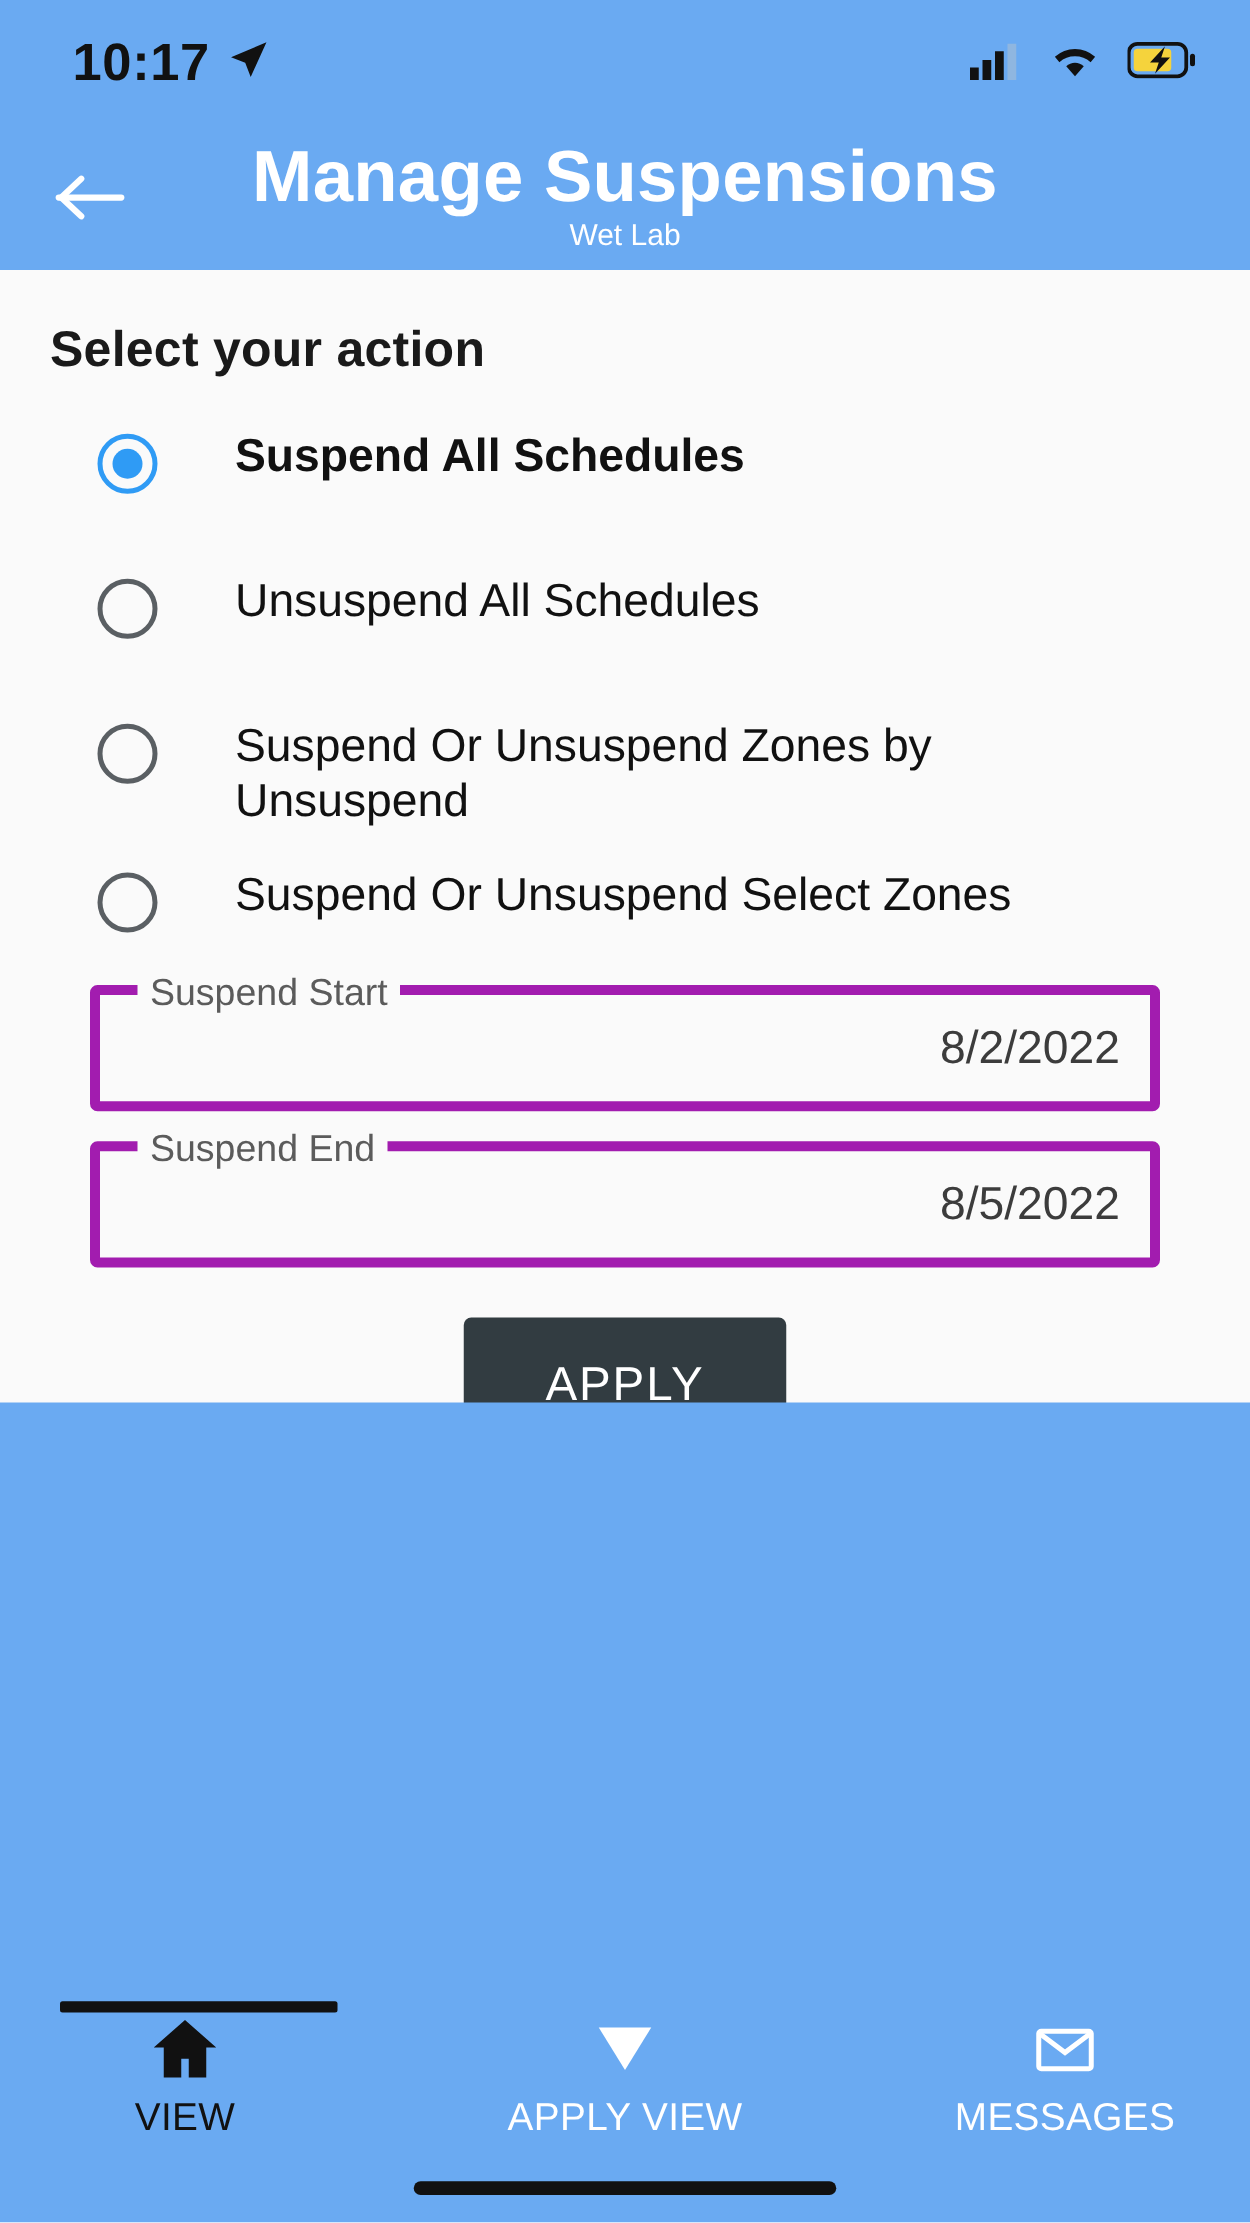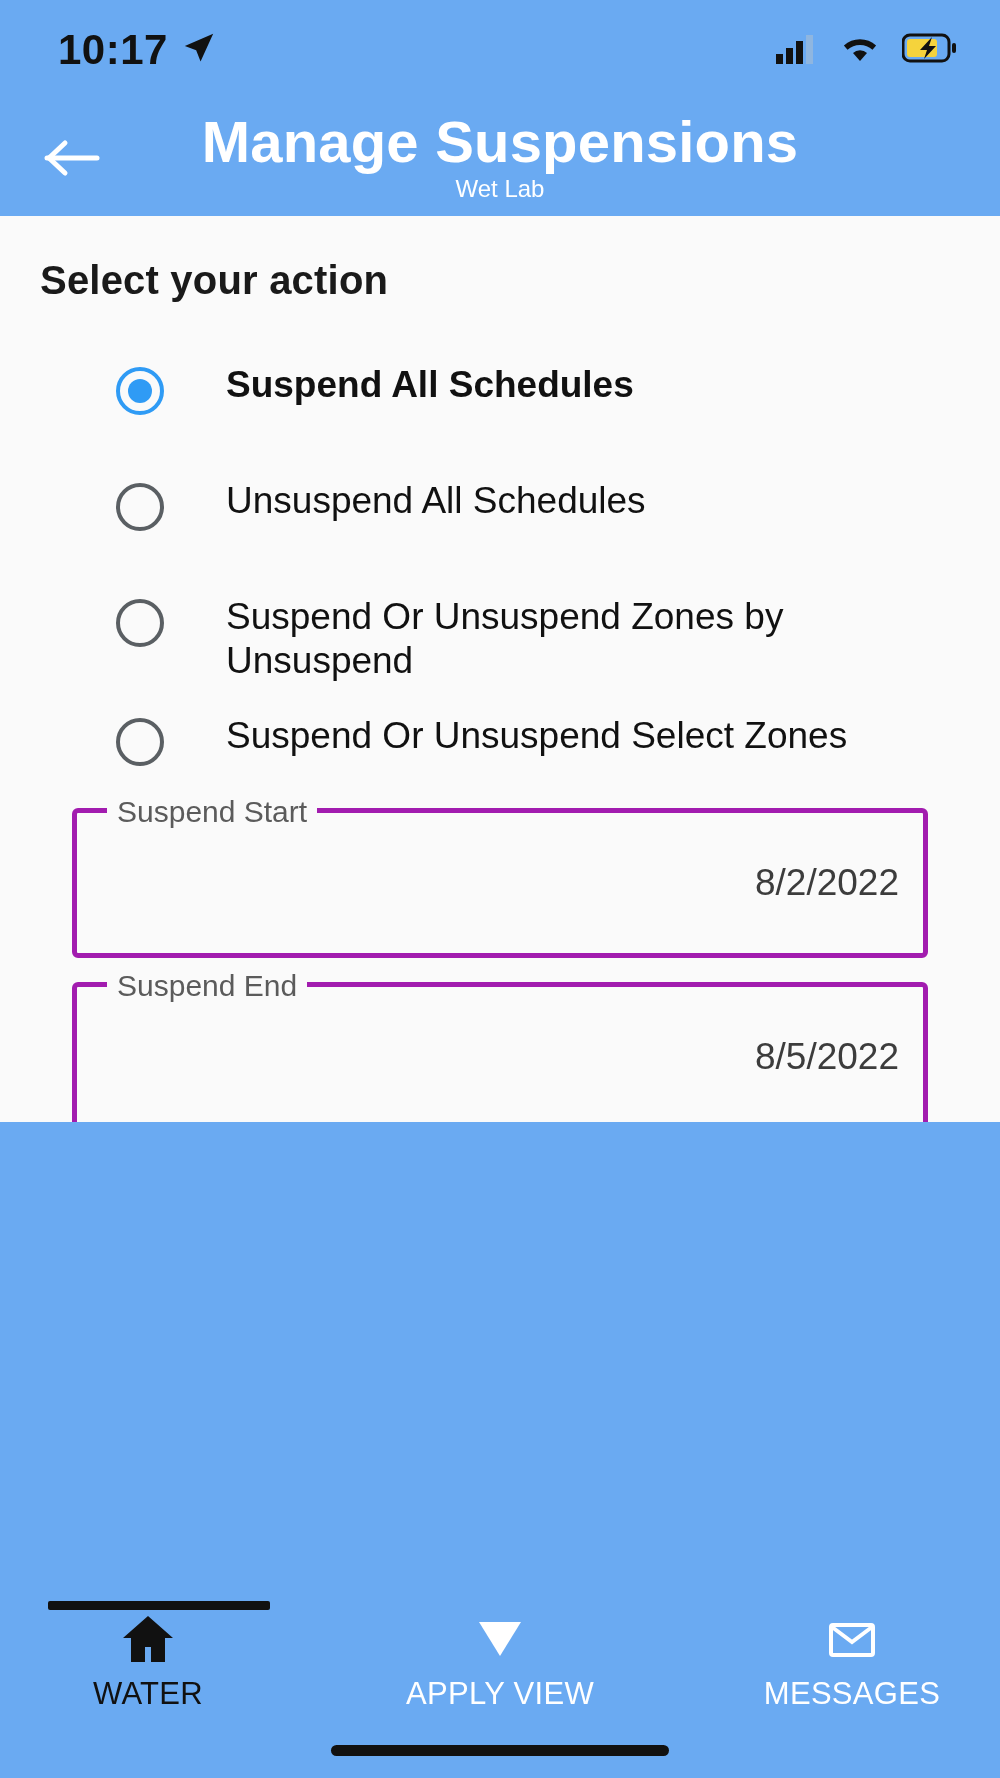--- a/index.html
+++ b/index.html
@@ -100,22 +100,22 @@
   }
   .section-title {
     font-size: 40px;
     font-weight: bold;
     color: #1a1a1a;
     padding: 42px 0 0 40px;
     letter-spacing: 0.2px;
   }
 
   .options {
-    margin-top: 60px;
-    padding-left: 116px;
+    margin-top: 40px;
+    padding-left: 78px;
   }
   .option-row {
     display: flex;
     align-items: flex-start;
     min-height: 86px;
     cursor: pointer;
   }
   .option-row + .option-row { margin-top: 30px; }
   .radio {
     width: 48px;
@@ -145,23 +145,23 @@
     color: #111;
     line-height: 1.2;
     max-width: 650px;
   }
   .option-label.bold { font-weight: bold; }
 
   
   .fields { padding: 0 72px; margin-top: 8px; }
   .field {
     position: relative;
-    border: 5px solid #a21caf;
+    border: 8px solid #a21caf;
     border-radius: 6px;
-    height: 150px;
+    height: 101px;
     display: flex;
     align-items: center;
     justify-content: flex-end;
     padding: 0 24px;
     background: transparent;
   }
   .field + .field { margin-top: 24px; }
   .field-legend {
     position: absolute;
     top: -18px;
@@ -347,21 +347,21 @@
     <div class="tab-indicator"></div>
 
     <div class="tabbar">
 
       <div class="tab active">
         <span class="tab-icon">
           <svg width="58" height="54" viewBox="0 0 58 54">
             <path d="M29 4L4 26h8v24h14V35h6v15h14V26h8z" fill="#111"></path>
           </svg>
         </span>
-        <span class="tab-label">WATER</span>
+        <span class="tab-label">VIEW</span>
       </div>
 
       <div class="tab">
         <span class="tab-icon">
           <svg width="58" height="54" viewBox="0 0 58 54">
             <path d="M29 10L8 44h42z" fill="#fff" transform="rotate(180 29 27)"></path>
           </svg>
         </span>
         <span class="tab-label">APPLY VIEW</span>
       </div>

